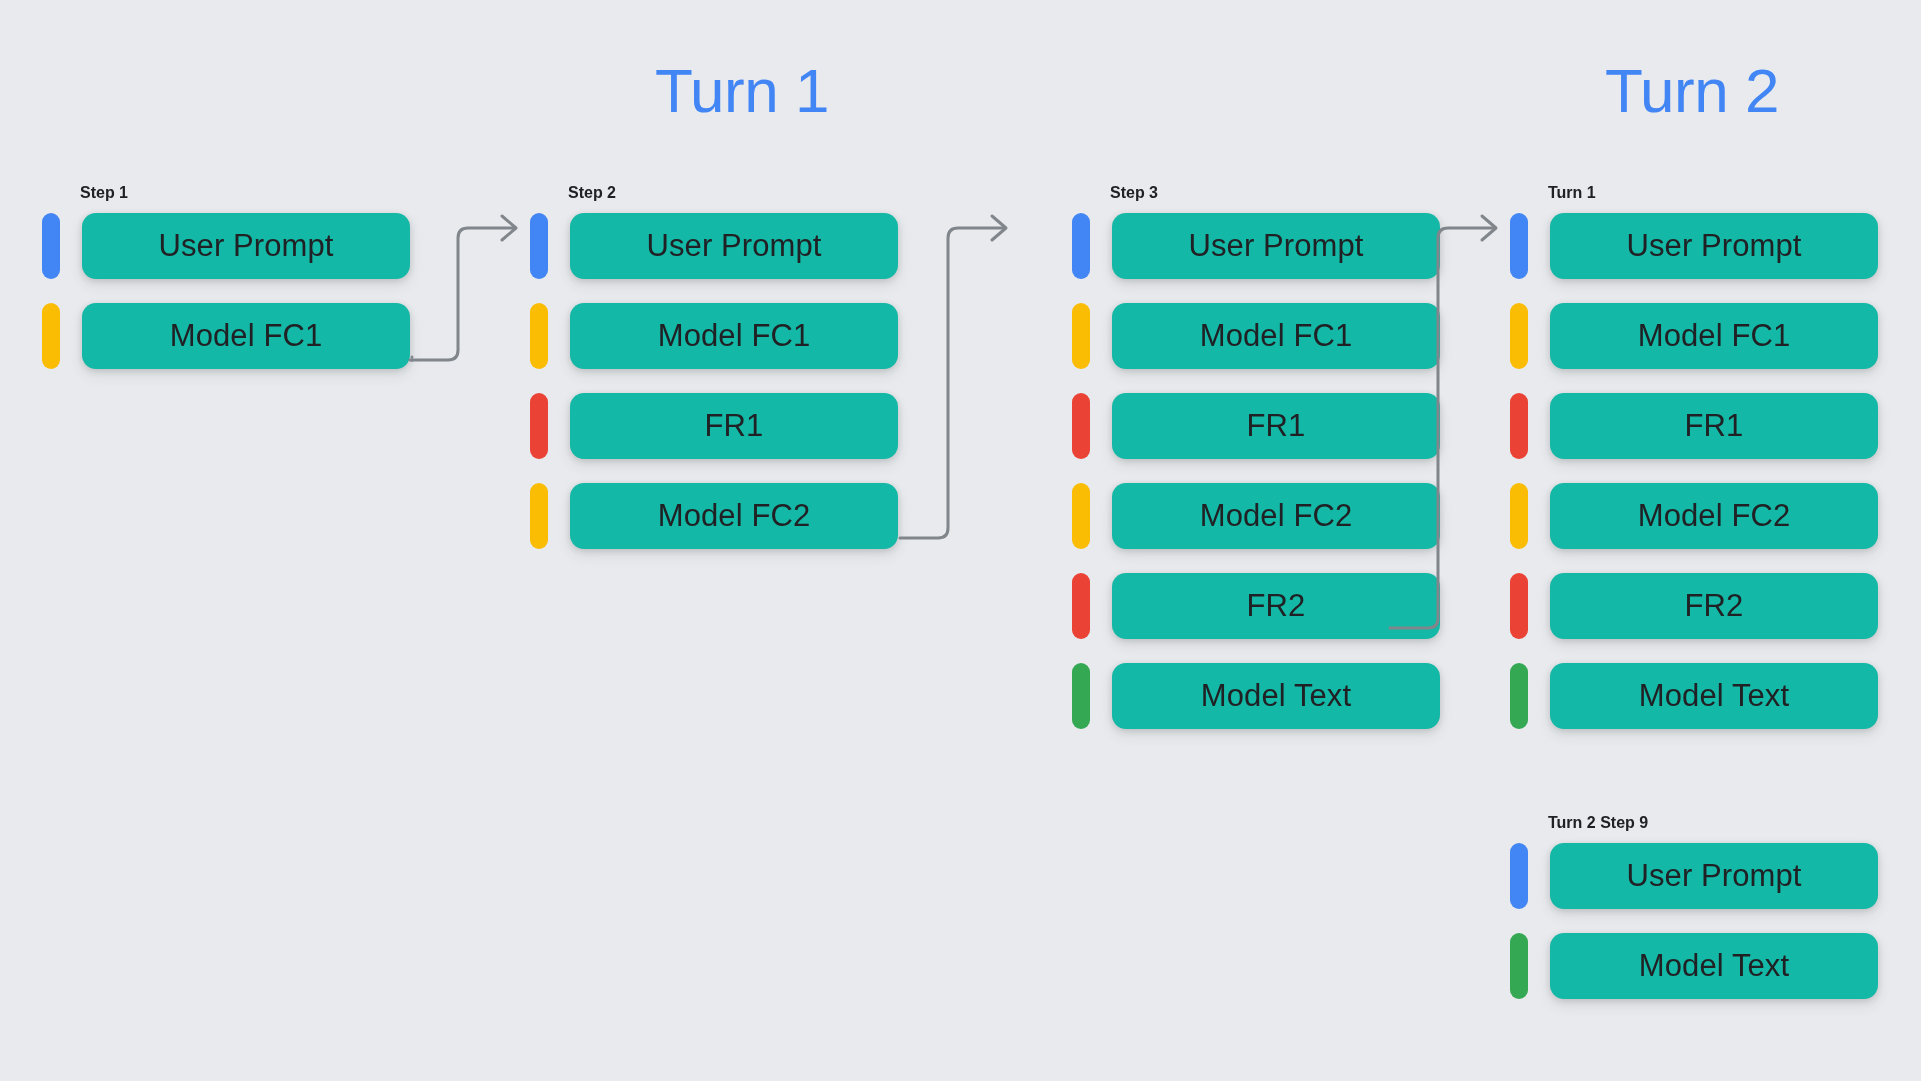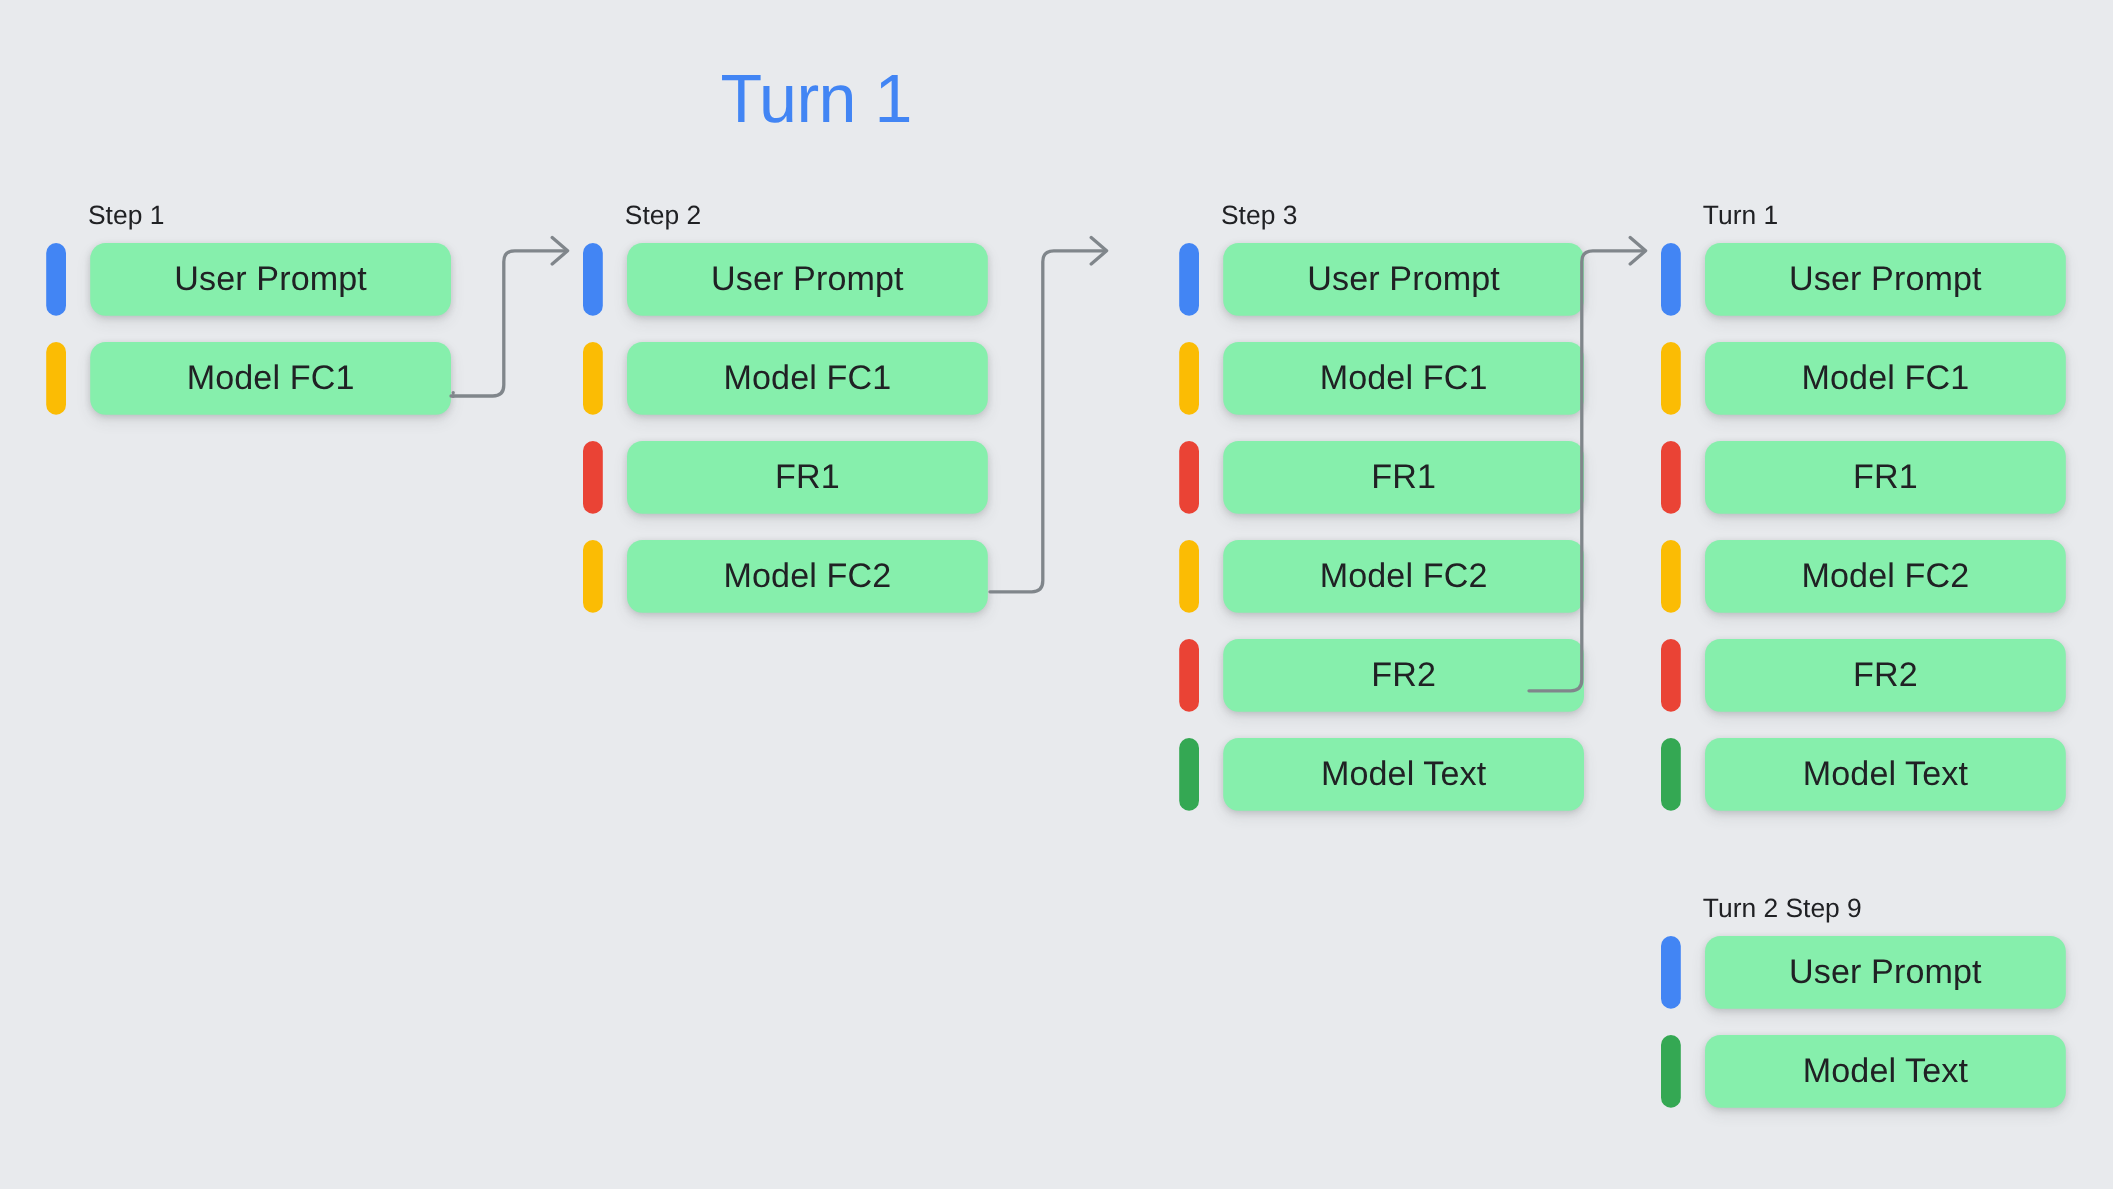--- a/index.html
+++ b/index.html
@@ -30,23 +30,23 @@
     line-height: 1;
   }
   #turn-header-1 { left: 655px; top: 60px; }
   #turn-header-2 { left: 1605px; top: 60px; }
 
   
   .column {
     position: absolute;
   }
   .column-label {
-    font-size: 24px;
+    font-size: 16px;
     color: #202124;
-    font-weight: 400;
+    font-weight: 700;
     line-height: 1;
     margin-bottom: 12px;
     white-space: nowrap;
     padding-left: 38px;
   }
 
   .rows { position: relative; }
 
   .row {
     position: relative;
@@ -63,21 +63,21 @@
     flex: 0 0 18px;
   }
   .bar-blue   { background: #4285F4; }
   .bar-yellow { background: #FBBC04; }
   .bar-red    { background: #EA4335; }
   .bar-green  { background: #34A853; }
 
   .row-card {
     margin-left: 22px;
     flex: 1 1 auto;
-    background: #86efac;
+    background: #14b8a6;
     border-radius: 14px;
     box-shadow: 0 2px 6px rgba(60,64,67,0.18), 0 6px 14px rgba(60,64,67,0.10);
     display: flex;
     align-items: center;
     justify-content: center;
     font-size: 31px;
     color: #202124;
     letter-spacing: 0.1px;
     white-space: nowrap;
   }
@@ -103,20 +103,21 @@
     stroke-linecap: round;
     stroke-linejoin: round;
   }
 </style>
 </head>
 <body>
 
 <div id="canvas">
 
   <div class="turn-header" id="turn-header-1">Turn 1</div>
+  <div class="turn-header" id="turn-header-2">Turn 2</div>
 
   <div class="column" id="col-step1">
     <div class="column-label">Step 1</div>
     <div class="rows">
       <div class="row">
         <div class="row-bar bar-blue"></div>
         <div class="row-card">User Prompt</div>
       </div>
       <div class="row">
         <div class="row-bar bar-yellow"></div>

